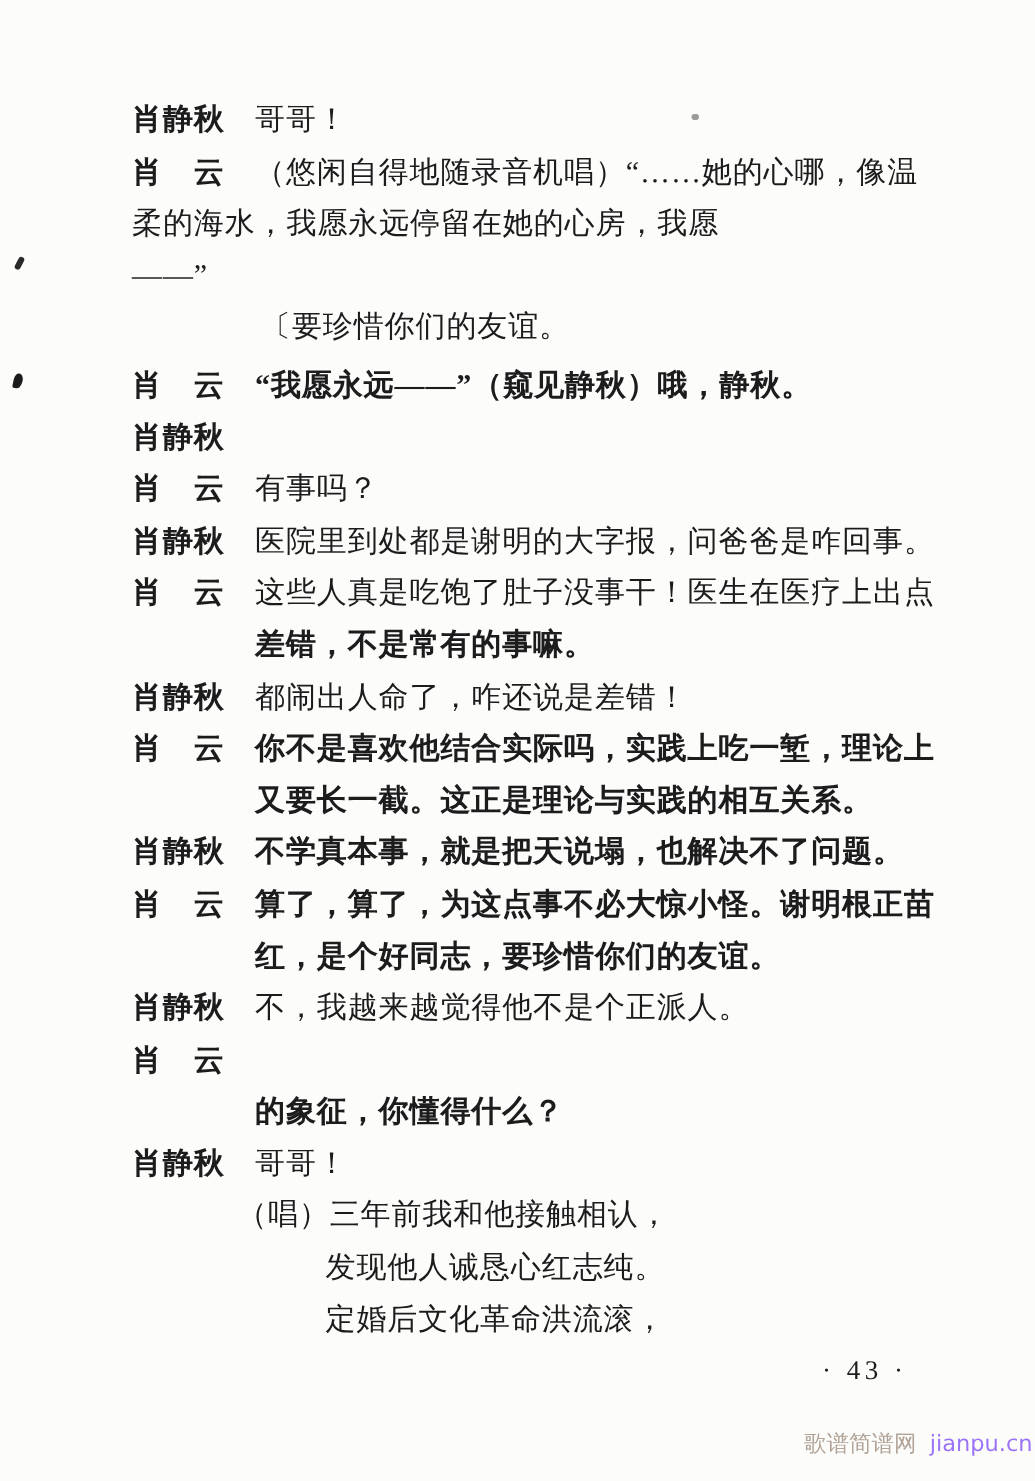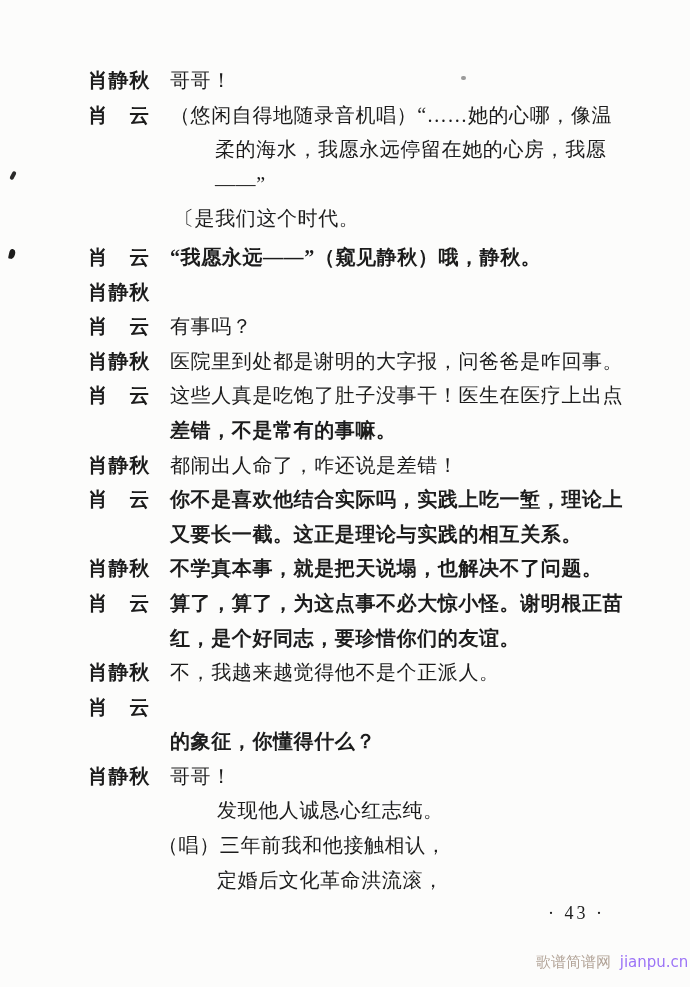--- a/index.html
+++ b/index.html
@@ -28,21 +28,21 @@
     letter-spacing:0.6px;
   }
   .speaker{
     flex:0 0 82px;
     width:82px;
     font-weight:bold;
   }
   .text{font-weight:normal;}
   .line.heavy .text{font-weight:bold;}
   .cont .text{margin-left:82px;font-weight:bold;}
-  .cont-indent .text{margin-left:127px;}
+  .cont-indent .text{}
   .stage .text{margin-left:86px;}
   .song .text{margin-left:70px;}
   .song-cont .text{margin-left:129px;}
   .mt4{margin-top:4px;}
   .page-number{
     position:absolute;
     top:903px;left:548px;
     font-size:18px;
     letter-spacing:3px;
     color:#1d1d1d;
@@ -96,21 +96,21 @@
 
     <div class="line cont-indent">
       <span class="text">柔的海水，我愿永远停留在她的心房，我愿</span>
     </div>
 
     <div class="line cont-indent">
       <span class="text">——”</span>
     </div>
 
     <div class="line stage">
-      <span class="text">〔是我们这个时代。</span>
+      <span class="text">〔要珍惜你们的友谊。</span>
     </div>
 
     <div class="line speech heavy mt4">
       <span class="speaker">肖　云</span>
       <span class="text">“我愿永远——”（窥见静秋）哦，静秋。</span>
     </div>
 
     <div class="line speech">
       <span class="speaker">肖静秋</span>
     </div>
@@ -173,26 +173,26 @@
 
     <div class="line cont">
       <span class="text">的象征，你懂得什么？</span>
     </div>
 
     <div class="line speech">
       <span class="speaker">肖静秋</span>
       <span class="text">哥哥！</span>
     </div>
 
+    <div class="line song">
+      <span class="text">（唱）三年前我和他接触相认，</span>
+    </div>
+
     <div class="line song-cont">
       <span class="text">发现他人诚恳心红志纯。</span>
-    </div>
-
-    <div class="line song">
-      <span class="text">（唱）三年前我和他接触相认，</span>
     </div>
 
     <div class="line song-cont">
       <span class="text">定婚后文化革命洪流滚，</span>
     </div>
 
   </main>
 
   <div class="page-number">· 43 ·</div>
 

